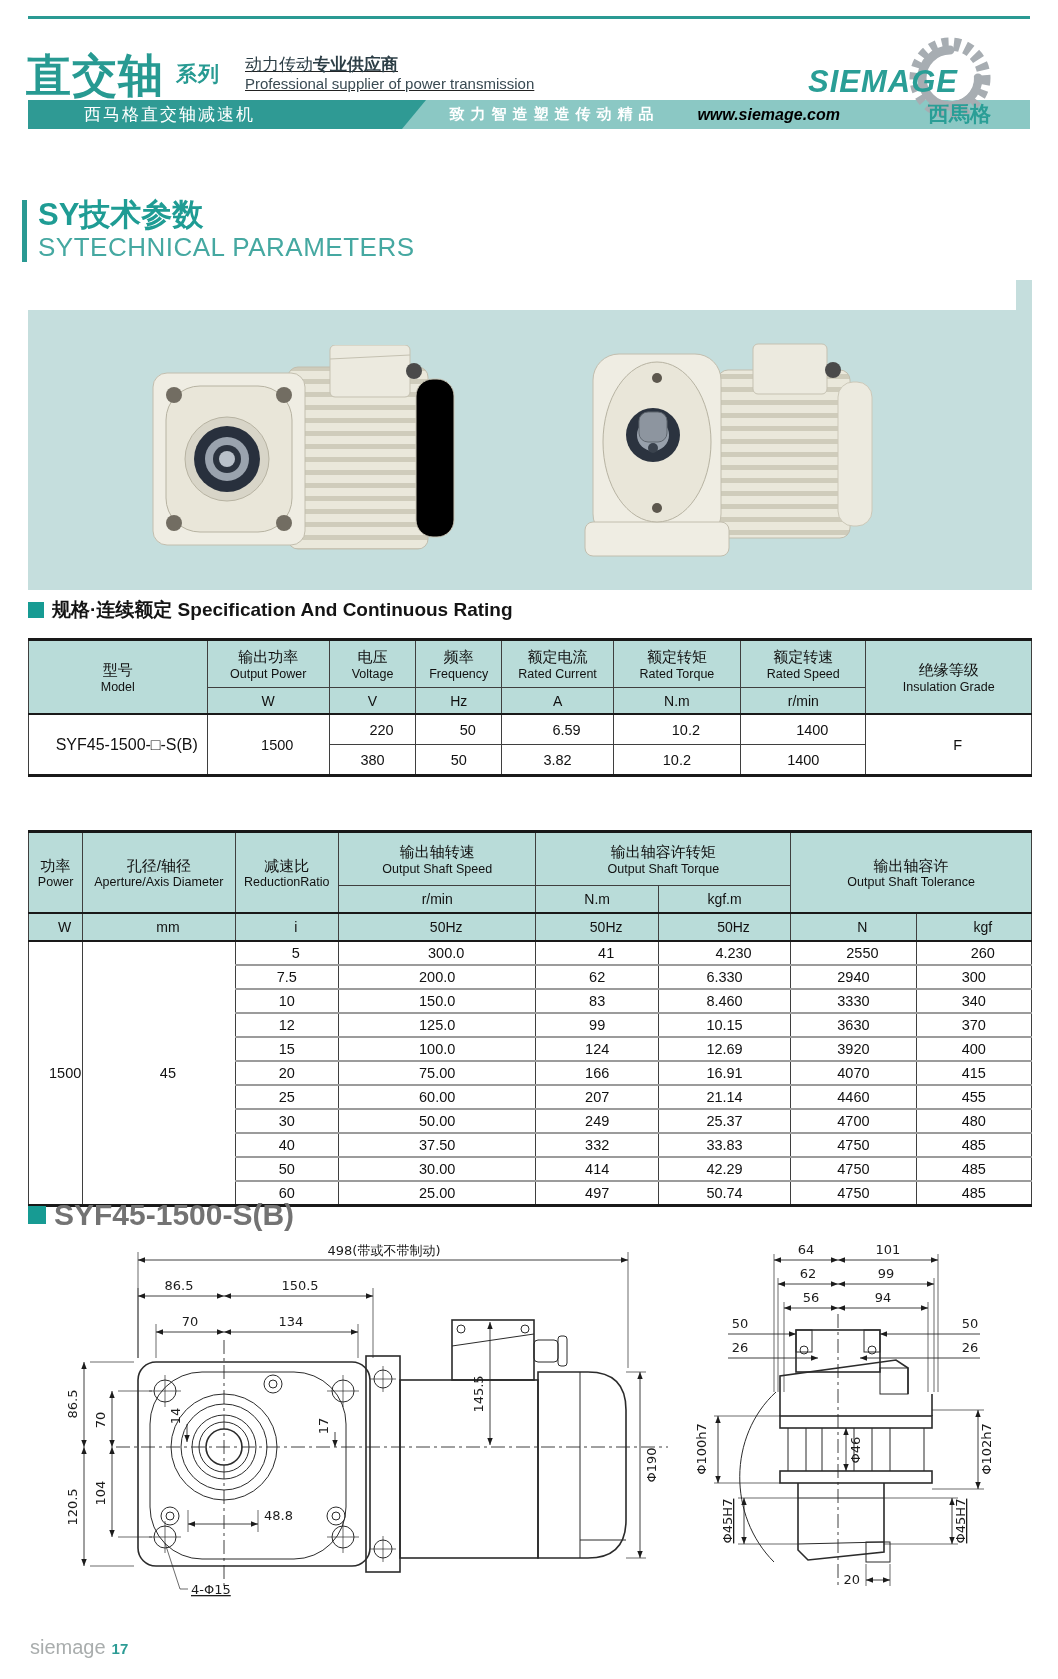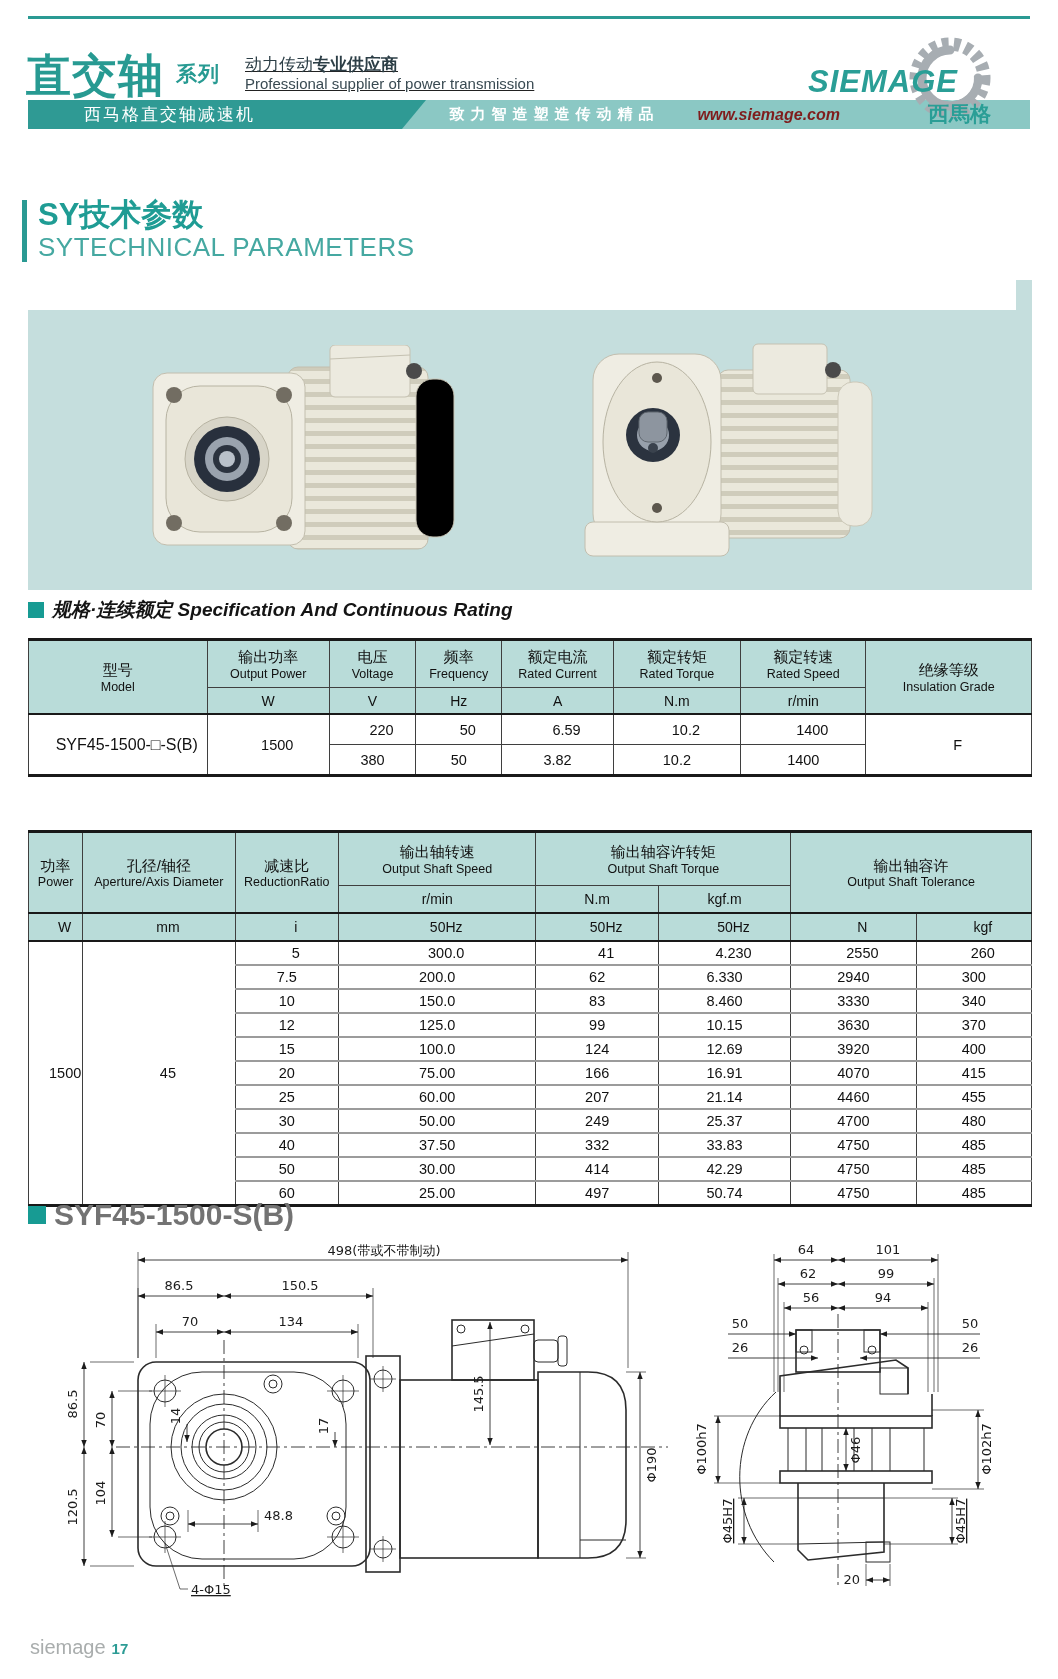--- a/index.html
+++ b/index.html
@@ -15,40 +15,40 @@
   .supplier .l1{font-size:17px;color:#2c3e46;}
   .supplier .l1 b{font-weight:bold;}
   .supplier .l2{font-size:15px;color:#394a52;}
   .banner{left:28px;top:100px;width:1002px;height:29px;background:#8bc8c4;display:flex;align-items:center;}
   .banner-left{position:absolute;left:0;top:0;height:100%;width:398px;background:#2f9a94;
                clip-path:polygon(0 0,100% 0,calc(100% - 24px) 100%,0 100%);
                display:flex;align-items:center;padding-left:56px;box-sizing:border-box;}
   .banner-left span{color:#fff;font-size:17px;letter-spacing:2px;}
   .banner-right{position:absolute;right:0;top:0;height:100%;display:flex;align-items:center;gap:38px;padding-right:190px;}
   .banner-slogan{color:#fff;font-size:15px;font-weight:bold;letter-spacing:6px;}
-  .banner-url{color:#7f1d1d;font-size:16px;font-weight:bold;font-style:italic;}
+  .banner-url{color:#000000;font-size:16px;font-weight:bold;font-style:italic;}
   .logo{left:808px;top:30px;width:240px;height:108px;z-index:3;}
   .logo .gear{position:absolute;left:92px;top:-4px;}
   .logo .word{position:absolute;left:0px;top:34px;font-size:31px;font-weight:bold;font-style:italic;
               color:#2a9e96;letter-spacing:1px;}
   .logo .cnword{position:absolute;left:120px;top:70px;font-size:21px;font-weight:bold;color:#2a9e96;
                 font-family:"DejaVu Serif","Liberation Serif",serif;}
 
   
   .title-bar{left:22px;top:200px;width:5px;height:62px;background:#2a9a93;}
   .title-cn{left:38px;top:194px;font-size:31px;font-weight:bold;color:#1f9c94;}
   .title-en{left:38px;top:232px;font-size:26px;color:#45a8a1;letter-spacing:0.5px;}
 
   
   .photo-tab{left:1016px;top:280px;width:16px;height:32px;background:#c5dedd;}
   .photo{left:28px;top:310px;width:1004px;height:280px;background:#c5dedd;}
   .photo svg{position:absolute;}
 
   
-  .sec1{left:28px;top:597px;display:flex;align-items:center;gap:8px;font-style:italic;}
+  .sec1{left:28px;top:597px;display:flex;align-items:center;gap:8px;}
   .sq{width:16px;height:16px;background:#179b93;flex:0 0 auto;}
   .sec1 .txt{font-size:19px;font-weight:bold;color:#141414;}
   .sec2{left:28px;top:1198px;display:flex;align-items:center;gap:8px;}
   .sec2 .sq{width:18px;height:18px;}
   .sec2 .txt{font-size:30px;font-weight:bold;color:#737373;}
 
   
   .twrap{left:28px;width:1004px;}
   table.t{border-collapse:collapse;table-layout:fixed;width:100%;
           border-top:3px solid #191919;border-bottom:3px solid #191919;}

